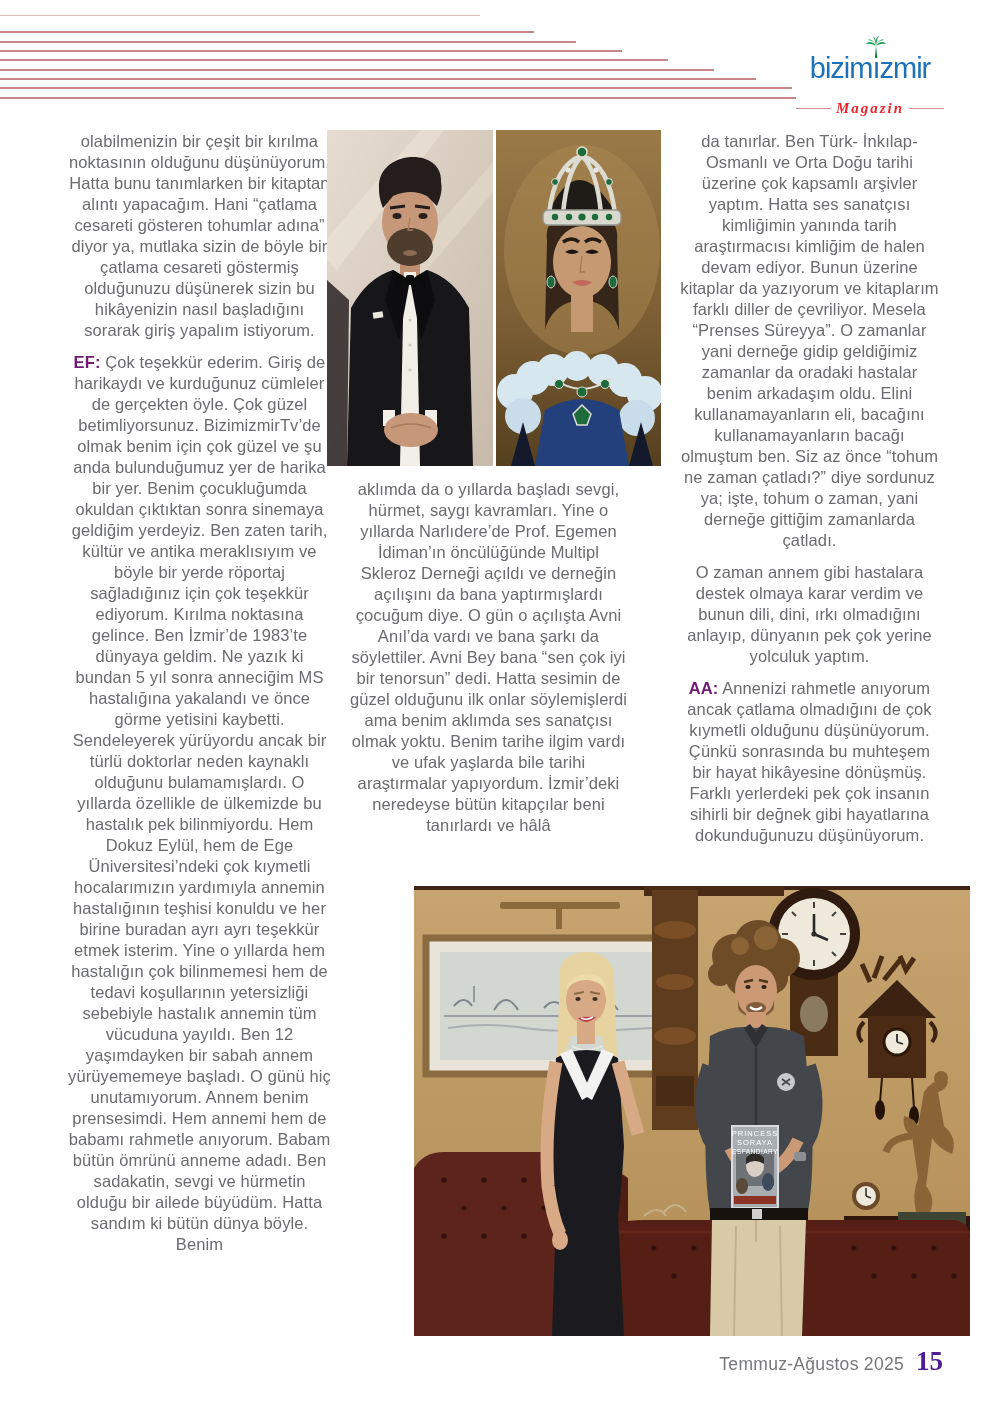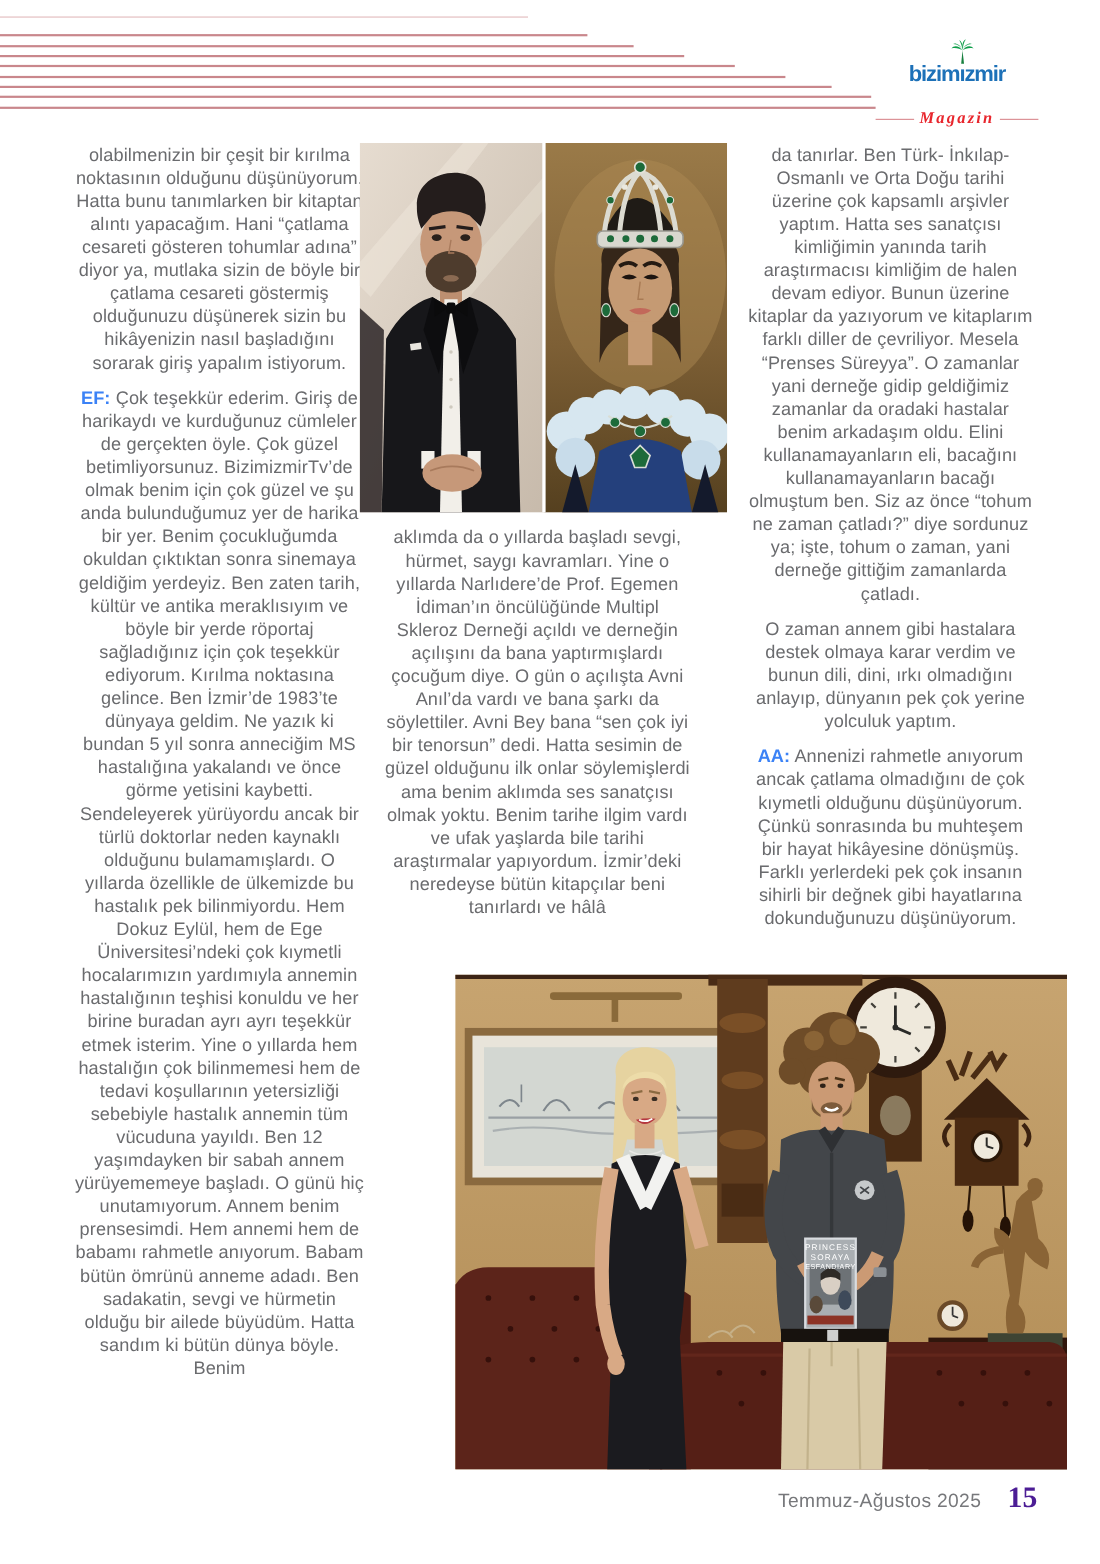--- a/index.html
+++ b/index.html
@@ -5,40 +5,40 @@
   html,body { margin:0; padding:0; background:#ffffff; }
   .page {
     position:relative; width:1000px; height:1422px; background:#ffffff;
     font-family:"Liberation Sans", sans-serif; overflow:hidden;
   }
   
   .deco-line { position:absolute; left:0; height:2px; background:#c9878c; }
   .deco-line.l1 { height:1px; background:#e2babc; }
   
   .logo { position:absolute; left:796px; top:52px; width:148px; text-align:center; }
-  .brand { font-size:20px; font-weight:700; letter-spacing:-1px; line-height:32px; white-space:nowrap; }
+  .brand { font-size:29px; font-weight:400; letter-spacing:-1px; line-height:32px; white-space:nowrap; }
   .palm-wrap { position:relative; display:inline-block; }
   .palm-svg { position:absolute; left:50%; transform:translateX(-50%); top:-17px; width:24px; height:24px; }
   .tagline-row { display:flex; align-items:center; margin-top:17px; }
   .tagline-row .seg { flex:1; height:1px; background:#d9888d; }
   .tagline { font-family:"Liberation Serif", serif; font-style:italic; font-weight:700;
              font-size:15px; padding:0 5px; letter-spacing:2px; line-height:14px; }
   
   .col { position:absolute; color:#6a6b6e; font-size:16.5px; line-height:21px; letter-spacing:0.1px; text-align:left; }
   .col p { margin:0 0 11px 0;text-align:center; }
-  .lead { font-weight:700; color:#3b82f6;margin-top:36px; }
+  .lead { font-weight:700; color:#701a75;margin-top:36px; }
   .col1 { left:68px;  top:131px; width:263px; }
   .col2 { left:348px; top:479px; width:281px; }
   .col3 { left:678px; top:131px; width:263px; }
   
   .photo-top    { position:absolute; left:327px; top:130px; width:334px; height:336px; }
   .photo-bottom { position:absolute; left:362px; top:886px; width:660px; height:450px; }
   .photo-top svg, .photo-bottom svg { display:block; width:100%; height:100%; }
   
-  .footer { position:absolute; top:1346px; right:57px; display:flex; align-items:baseline; gap:24px; }
+  .footer { position:absolute; top:1346px; right:57px; display:flex; align-items:baseline; gap:12px; }
   .issue  { color:#77787b; font-size:17.5px; letter-spacing:0.3px; }
   .pageno { font-family:"Liberation Serif", serif; font-size:27px; font-weight:700; color:#4c1d95; }
 </style>
 </head>
 <body>
 
 <div class="page">
 
   <div>
     <div class="deco-line l1" style="top:15px;width:480px;"></div>

